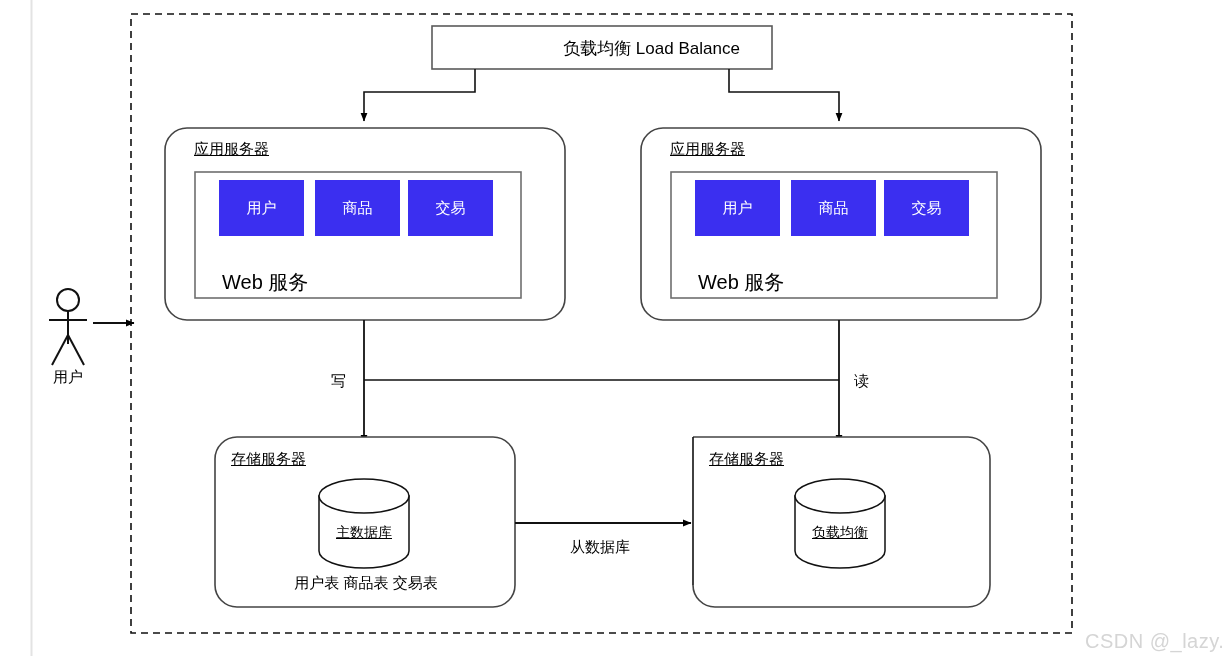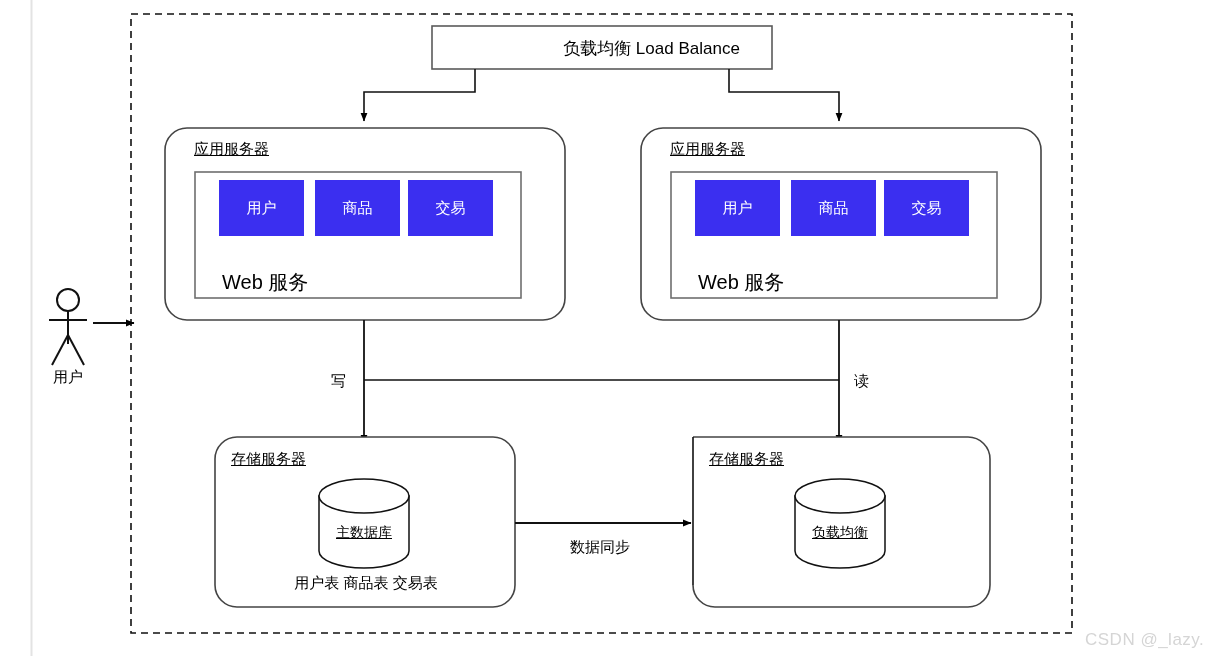--- a/index.html
+++ b/index.html
@@ -41,21 +41,21 @@
   .lb-title { font-size: 17px; }
   .box-label { font-size: 15px; text-decoration: underline; }
   .svc-label { font-size: 15px; color: #ffffff; }
   .web-label { font-size: 20px; }
   .db-label  { font-size: 14px; text-decoration: underline; }
   .tbl-label { font-size: 15px; }
   .edge-label { font-size: 15px; }
   .actor-label { font-size: 15px; }
   .watermark {
     position: absolute;
-    font-size: 17px;
+    font-size: 20px;
     color: #d5d5d5;
     white-space: nowrap;
     letter-spacing: 0.5px;
   }
   .svc-box {
     position: absolute;
     box-sizing: border-box;
     display: flex;
     align-items: center;
     justify-content: center;
@@ -155,19 +155,19 @@
 
   <div class="txt box-label" style="left:231px; top:451px;">存储服务器</div>
   <div class="txt-center db-label" style="left:319px; top:525px; width:90px;">主数据库</div>
   <div class="txt-center tbl-label" style="left:215px; top:575px; width:302px;">用户表 商品表 交易表</div>
 
   <div class="txt box-label" style="left:709px; top:451px;">存储服务器</div>
   <div class="txt-center db-label" style="left:795px; top:525px; width:90px;">负载均衡</div>
 
   <div class="txt edge-label" style="left:331px; top:373px;">写</div>
   <div class="txt edge-label" style="left:854px; top:373px;">读</div>
-  <div class="txt-center edge-label" style="left:505px; top:539px; width:190px;">数据同步</div>
+  <div class="txt-center edge-label" style="left:505px; top:539px; width:190px;">从数据库</div>
 
   <div class="txt-center actor-label" style="left:28px; top:369px; width:80px;">用户</div>
 
   <div class="watermark" style="left:1085px; top:630px;">CSDN @_lazy.</div>
 
 </div>
 
 </body></html>

